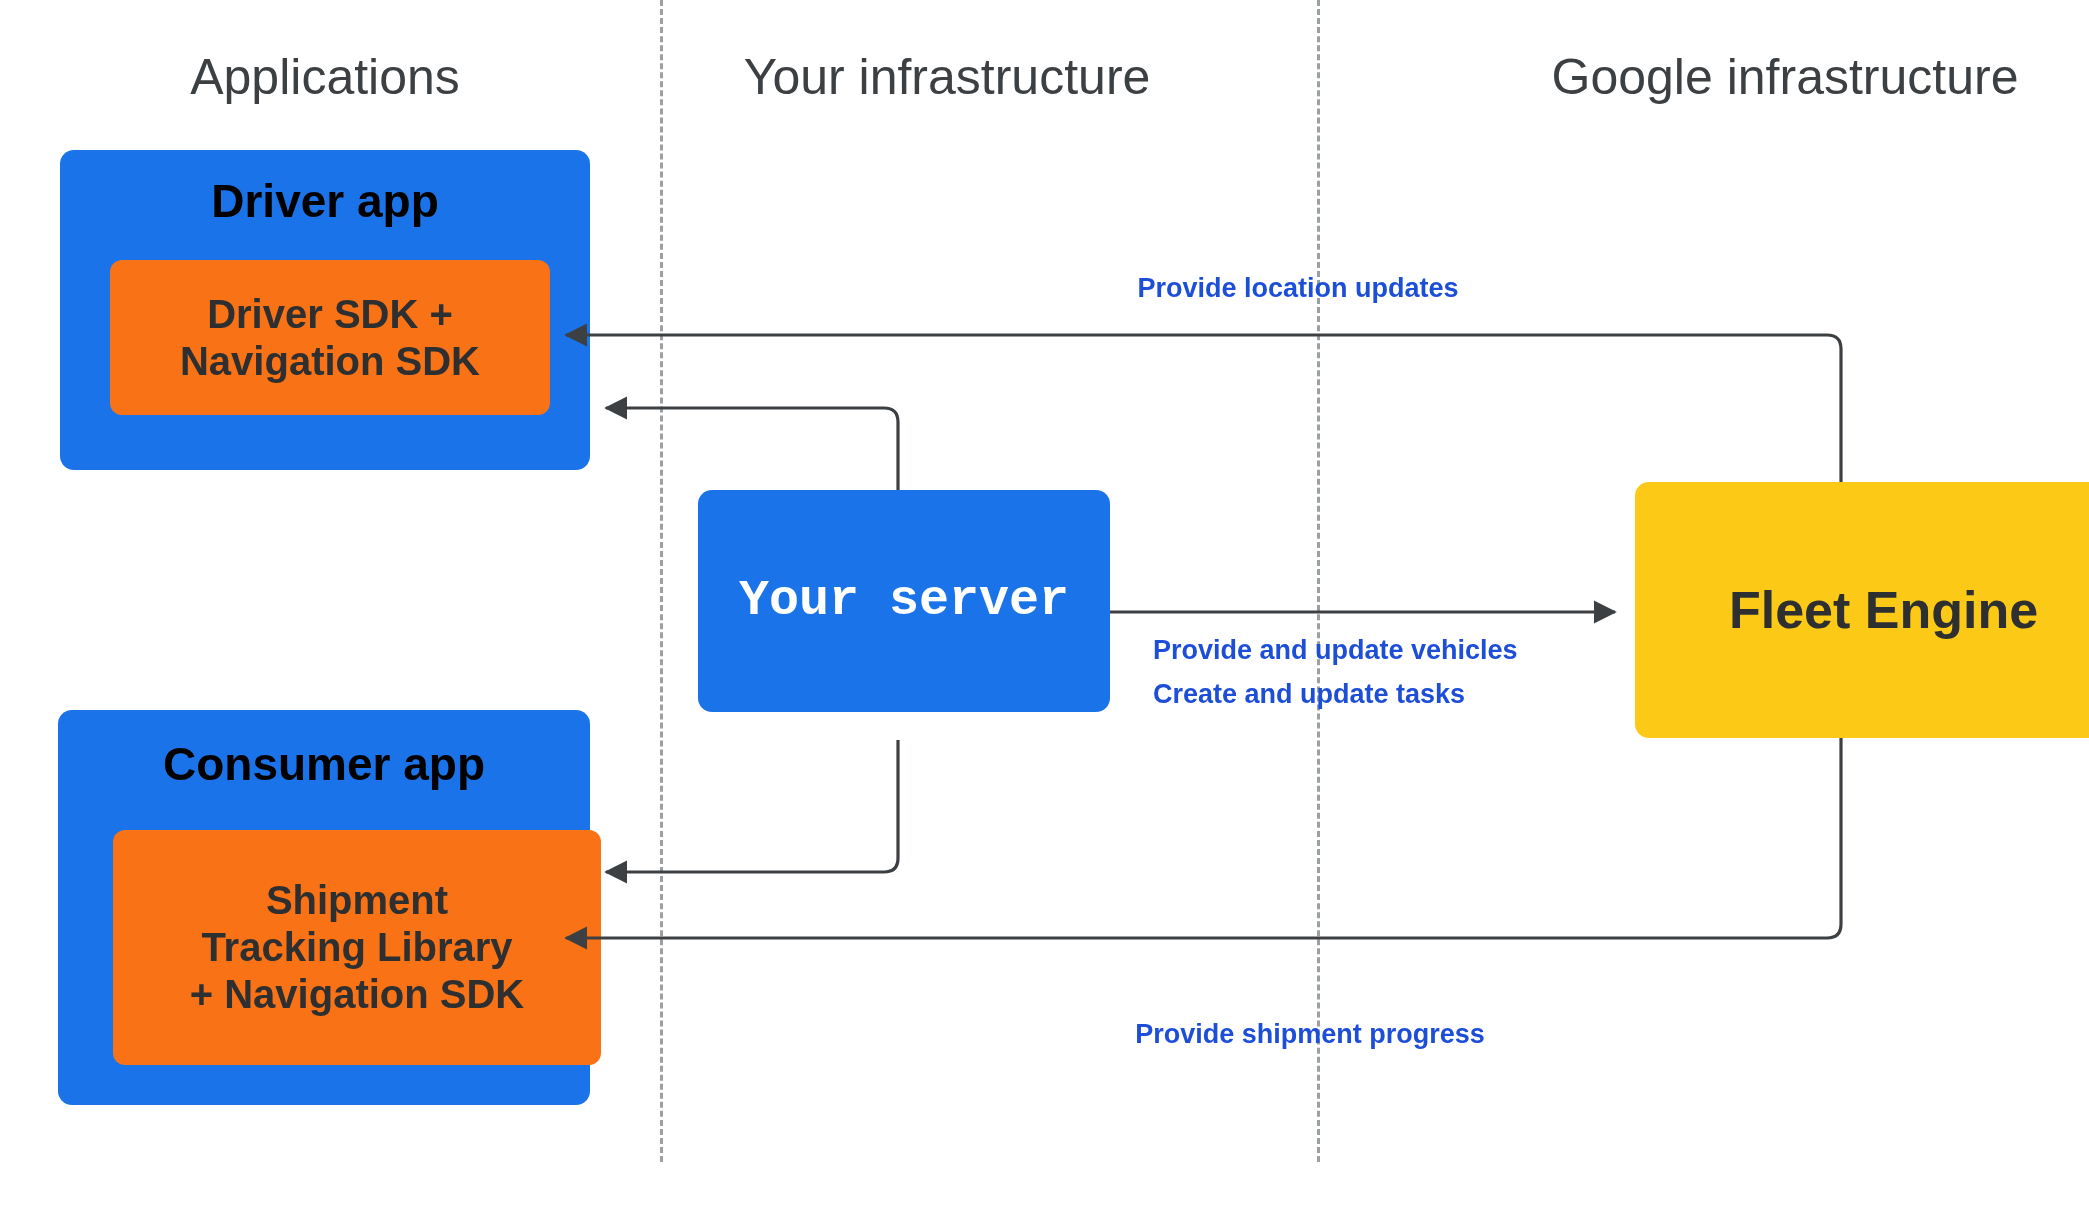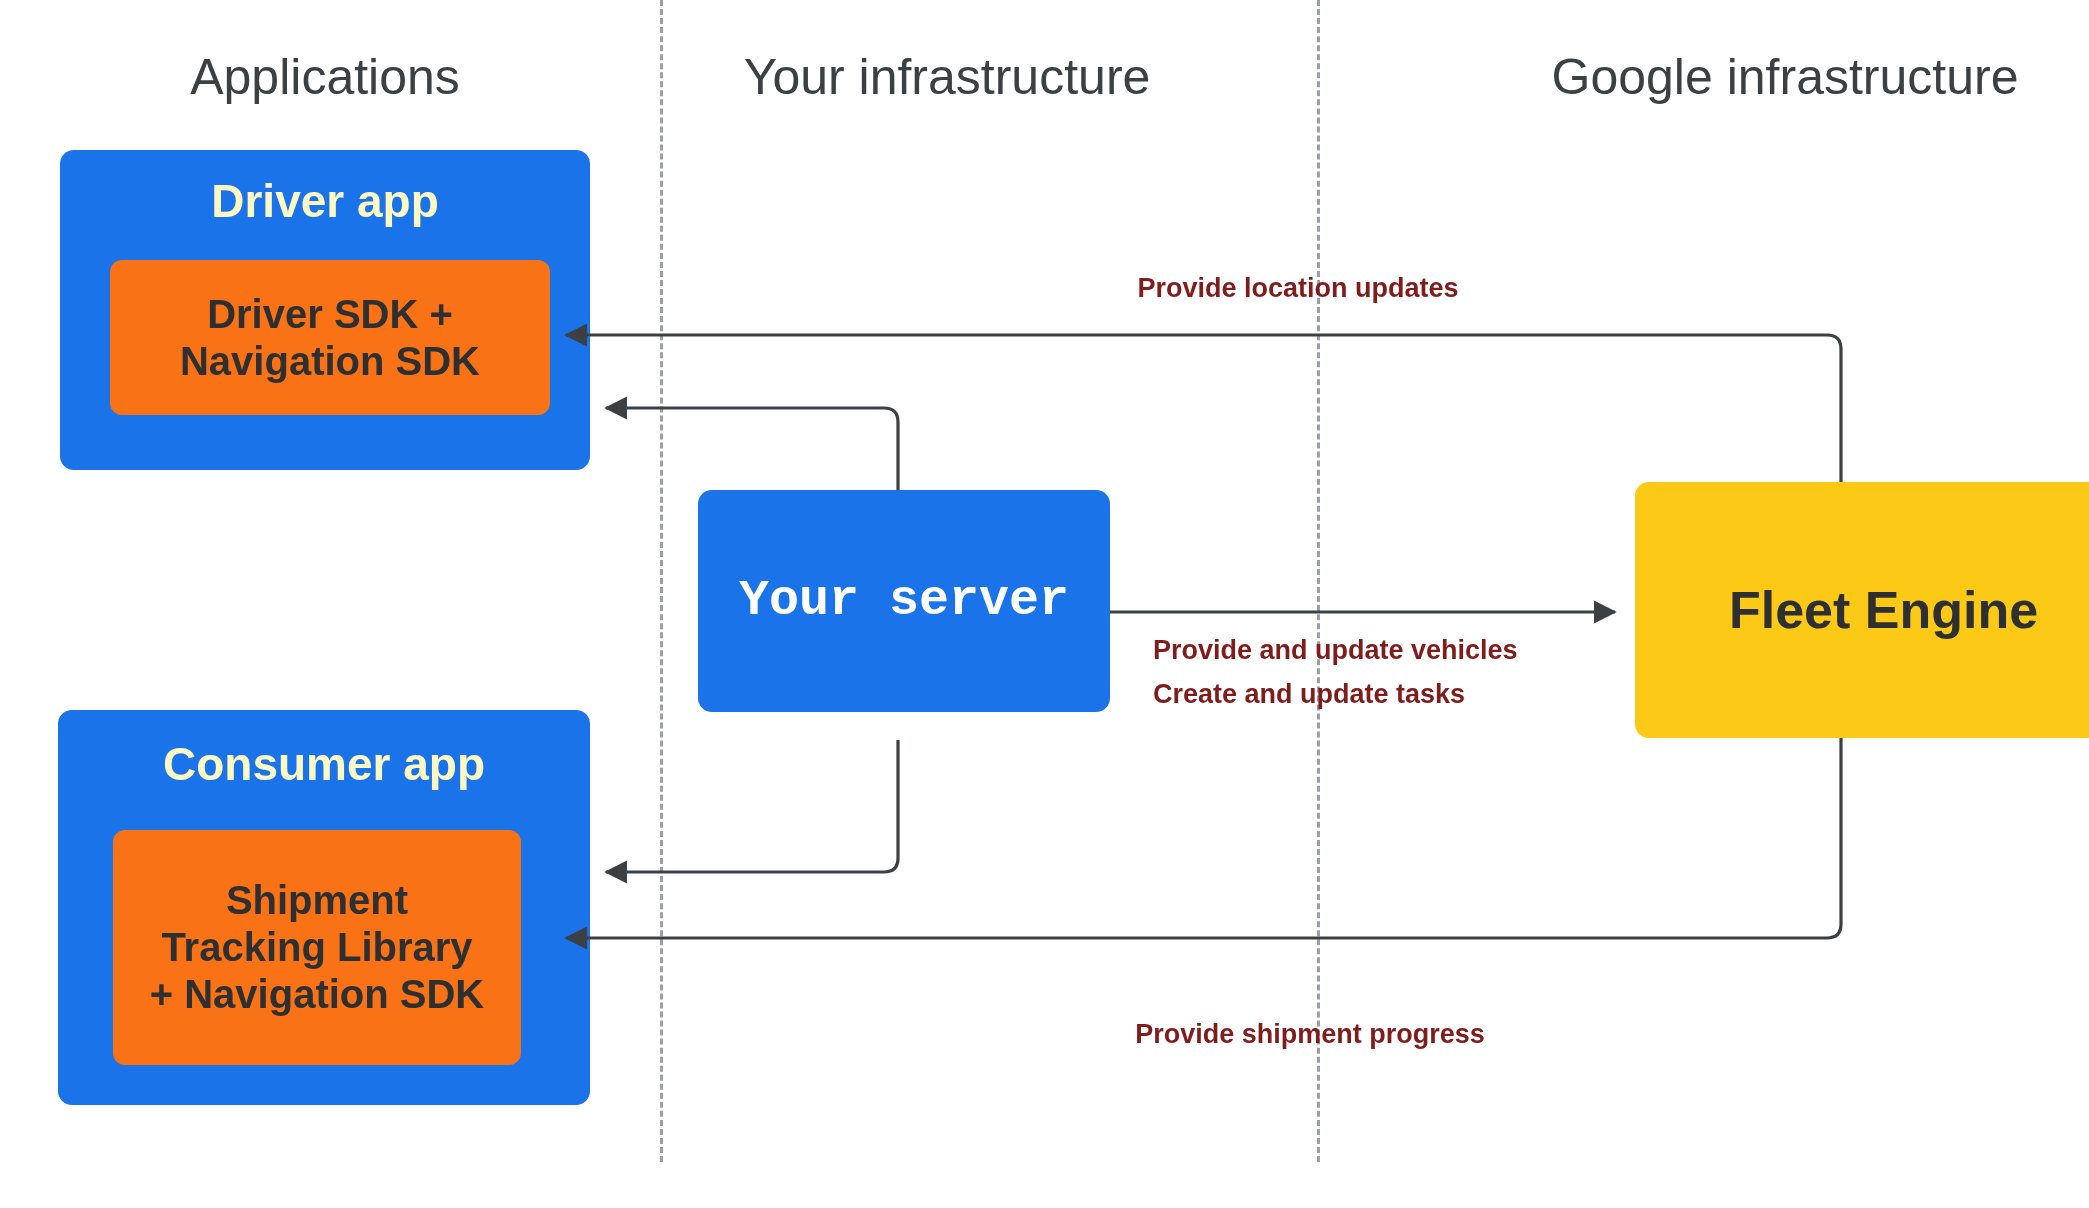--- a/index.html
+++ b/index.html
@@ -62,21 +62,21 @@
   .app-outer {
     display: block;
   }
   .app-title {
     position: absolute;
     left: 0;
     right: 0;
     font-weight: bold;
     font-size: 46px;
     line-height: 1.05;
-    color: #fef9c3;
+    color: #000000;
     text-align: center;
   }
   .sdk-inner {
     position: absolute;
     border-radius: 12px;
     background: #f97316;
     color: #2d2f31;
     font-weight: bold;
     font-size: 40px;
     line-height: 1.17;
@@ -99,21 +99,21 @@
     color: #2d2f31;
     line-height: 1;
   }
 
   
   .edge-label {
     position: absolute;
     font-weight: bold;
     font-size: 27px;
     line-height: 1.25;
-    color: #7f1d1d;
+    color: #1d4ed8;
     white-space: pre;
     text-align: center;
     transform: translateX(-50%);
   }
   .edge-label.left-anchor {
     transform: none;
     text-align: left;
   }
 
   
@@ -148,21 +148,21 @@
   <div class="box box-blue app-outer" style="left:60px; top:150px; width:530px; height:320px;">
     <div class="app-title" style="top:27px;">Driver app</div>
     <div class="sdk-inner" style="left:50px; top:110px; width:440px; height:155px; flex-direction:column;">
       <span>Driver SDK +</span>
       <span>Navigation SDK</span>
     </div>
   </div>
 
   <div class="box box-blue app-outer" style="left:58px; top:710px; width:532px; height:395px;">
     <div class="app-title" style="top:30px;">Consumer app</div>
-    <div class="sdk-inner" style="left:55px; top:120px; width:408px; height:235px; flex-direction:column;">
+    <div class="sdk-inner" style="left:55px; top:120px; width:488px; height:235px; flex-direction:column;">
       <span>Shipment</span>
       <span>Tracking Library</span>
       <span>+ Navigation SDK</span>
     </div>
   </div>
 
   <div class="box box-blue" style="left:698px; top:490px; width:412px; height:222px;font-family:Liberation Mono, monospace;">
     <span class="server-label">Your server</span>
   </div>
 

